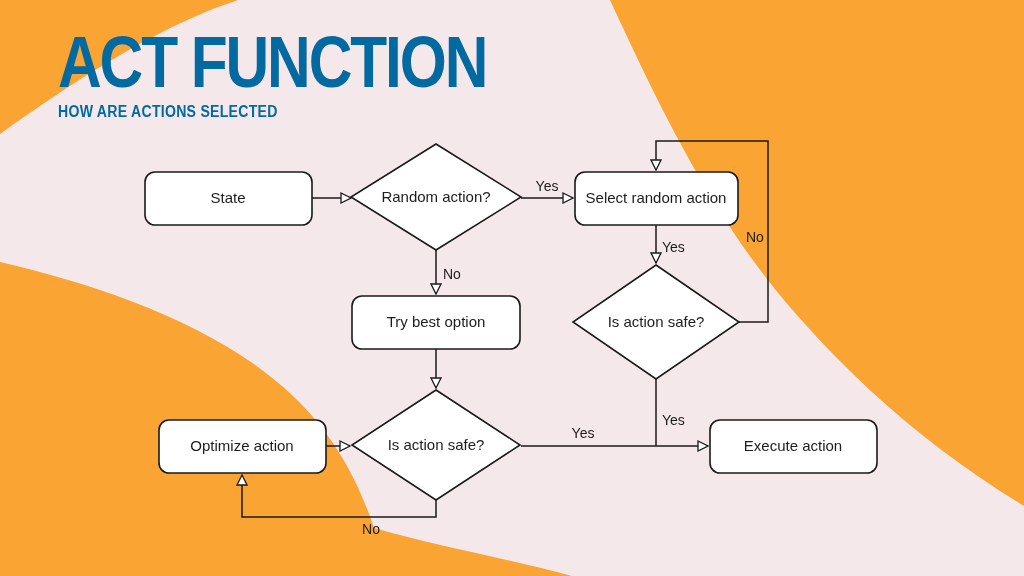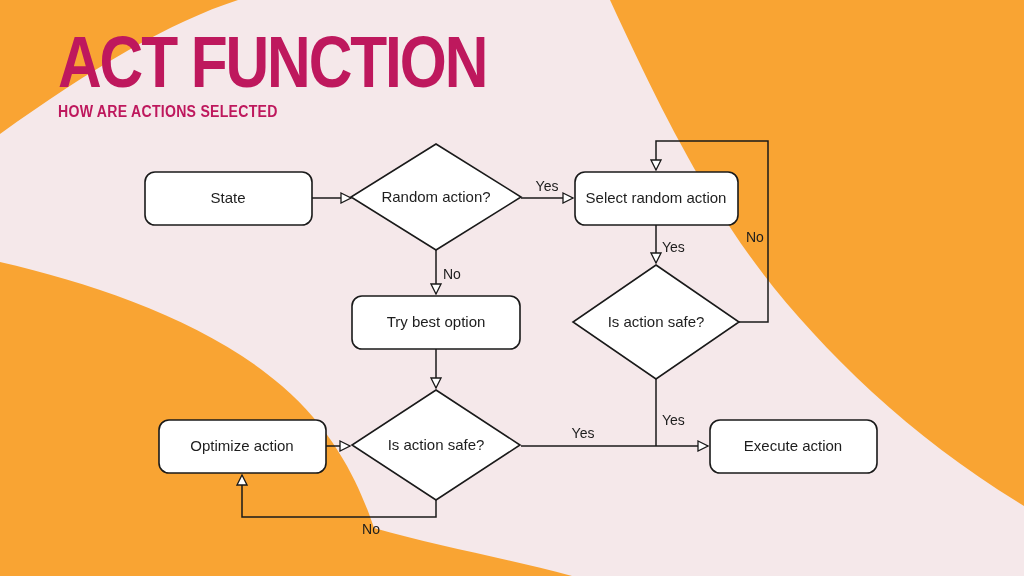--- a/index.html
+++ b/index.html
@@ -1,21 +1,21 @@
 <!DOCTYPE html>
 <html><head>
 <meta charset="utf-8">
 <style>
   * { margin:0; padding:0; box-sizing:border-box; }
   html,body { width:1024px; height:576px; overflow:hidden;
               font-family:"Liberation Sans", sans-serif; }
   .stage { position:relative; width:1024px; height:576px; overflow:hidden; background:#F5E8EA; }
   .bg, .flow { position:absolute; left:0; top:0; width:1024px; height:576px; }
 
-  .header { position:absolute; left:58px; top:28px; color:#be185d; z-index:3; }
+  .header { position:absolute; left:58px; top:28px; color:#0369a1; z-index:3; }
   .title { font-size:72px; font-weight:800; letter-spacing:-2.5px; line-height:0.95;
            transform:scaleX(0.84); transform-origin:left top; white-space:nowrap; }
   .subtitle { font-size:16px; font-weight:800; letter-spacing:0.3px; margin-top:7px;
               transform:scaleX(0.88); transform-origin:left top; white-space:nowrap; }
 
   .flow { z-index:2; }
   .edge { fill:none; stroke:#1A1A1A; stroke-width:1.5; }
   .node-shape { stroke:#1A1A1A; stroke-width:1.6; }
   .node-label { font-size:15px; fill:#1D1D1D; text-anchor:middle; }
   .edge-label { font-size:14px; fill:#1D1D1D; }

